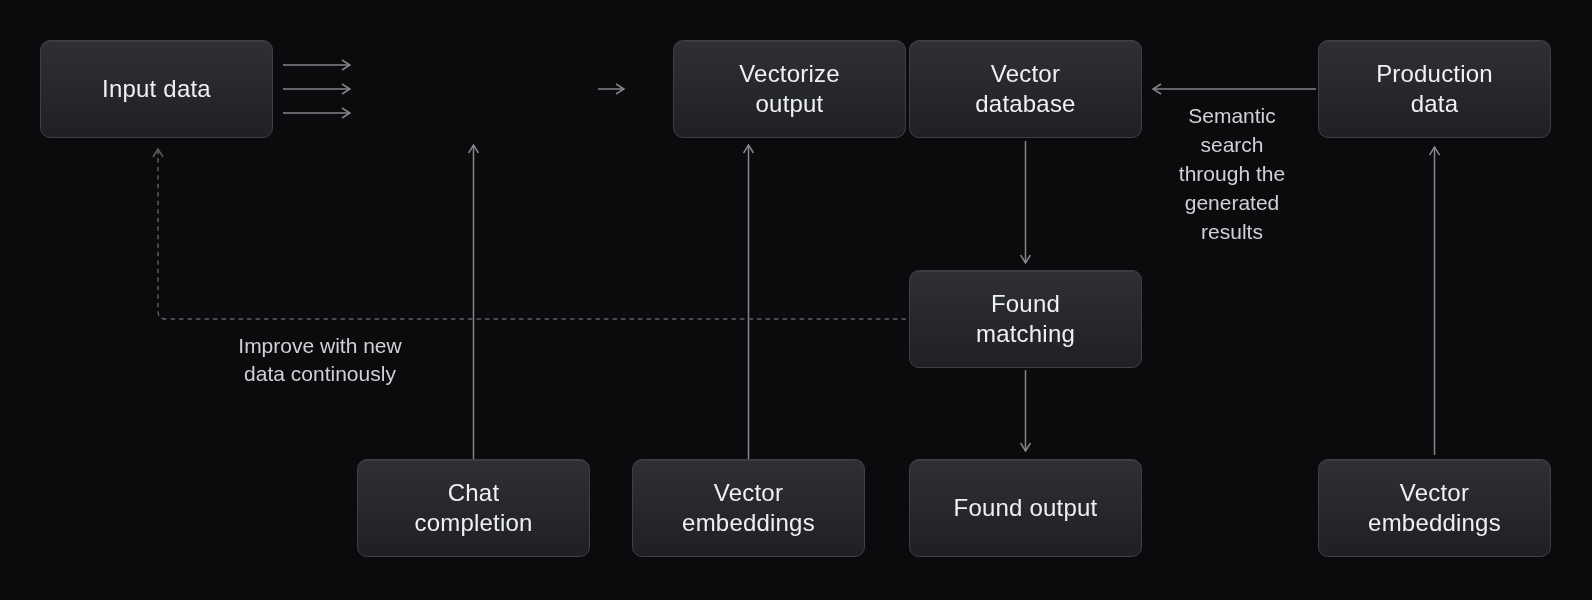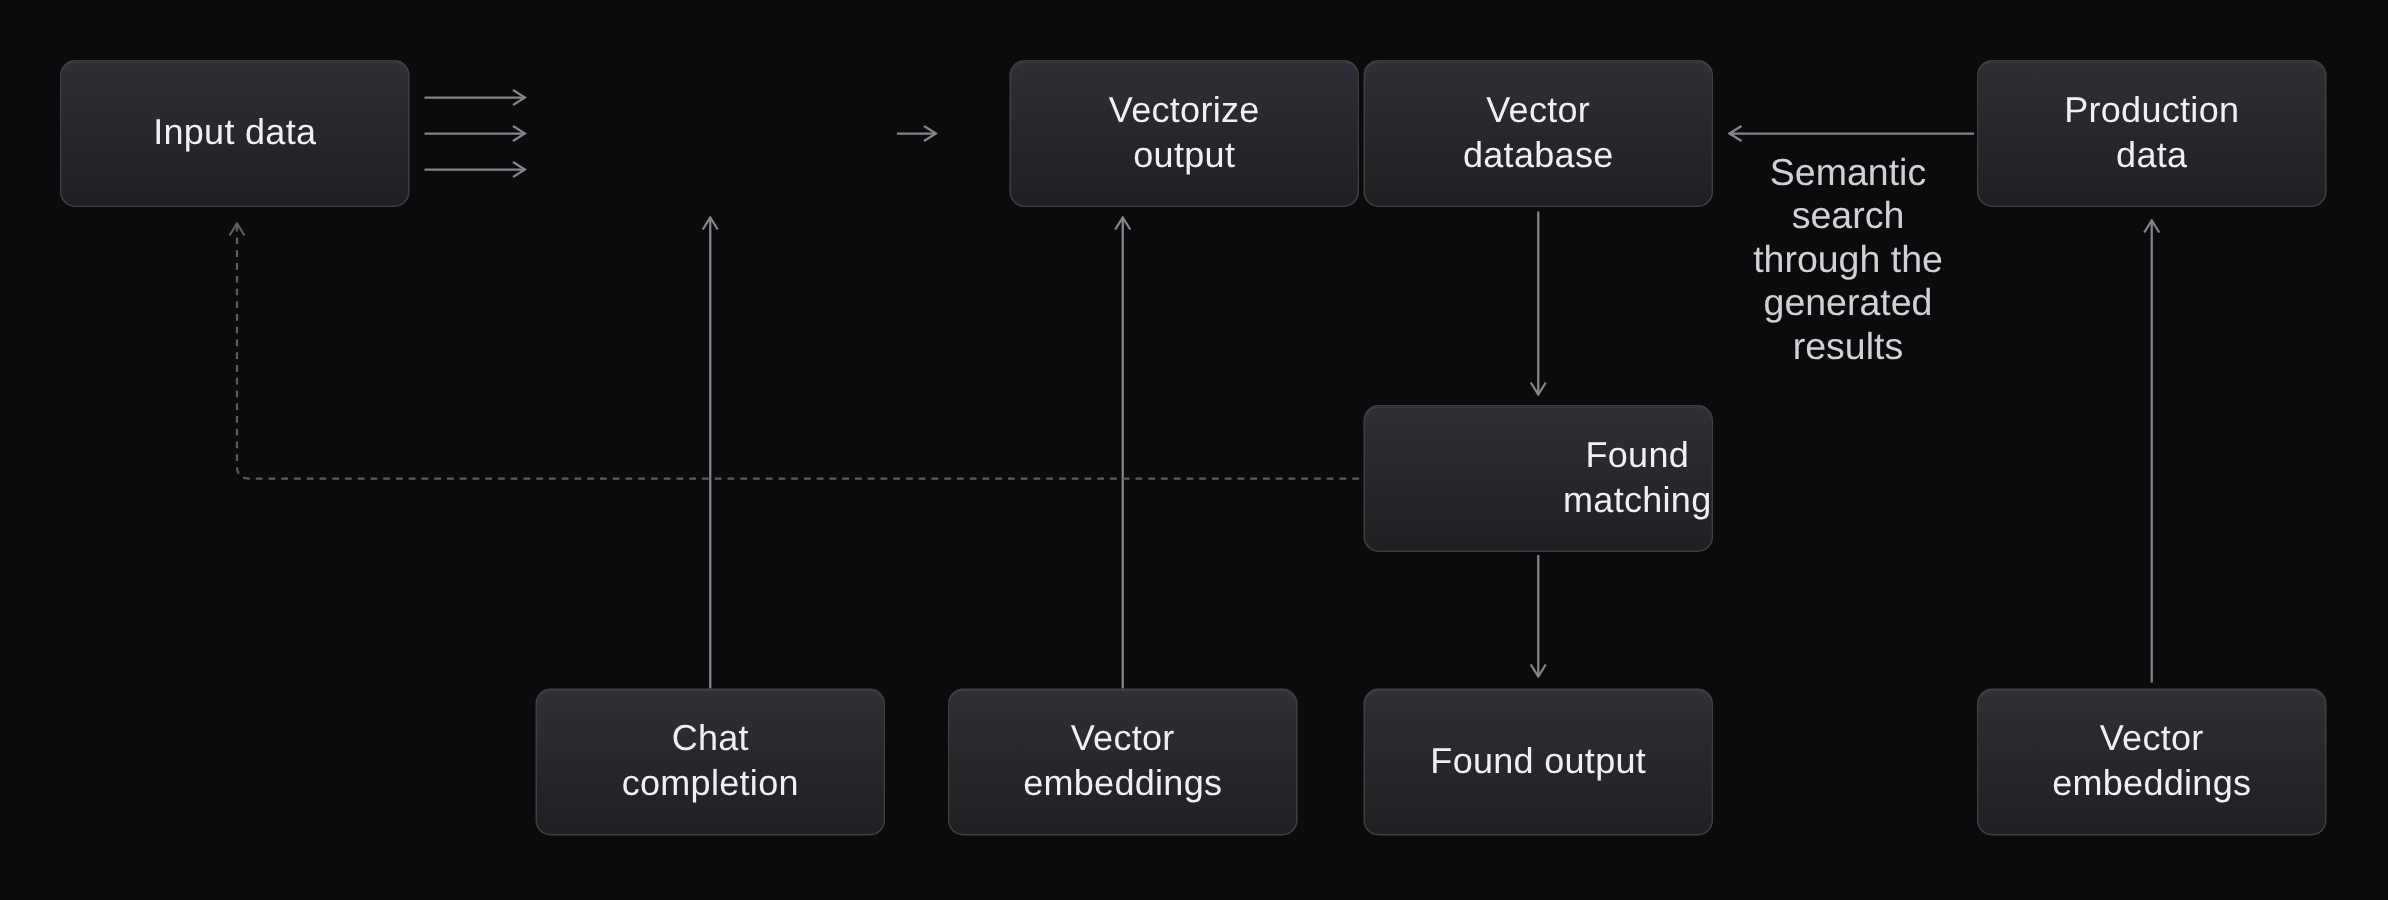--- a/index.html
+++ b/index.html
@@ -28,30 +28,30 @@
     border:1px solid var(--node-border);border-radius:10px;
     background:linear-gradient(180deg,var(--node-fill-top) 0%,var(--node-fill-bottom) 100%);
     box-shadow:inset 0 1px 0 rgba(255,255,255,0.05);
     display:flex;align-items:center;justify-content:center;
   }
   .node .label{
     font-size:24px;line-height:30px;color:var(--node-text);
     text-align:center;white-space:pre-line;letter-spacing:0.2px;
   }
   .annotation{
-    position:absolute;font-size:25px;color:var(--annotation-text);
+    position:absolute;font-size:21px;color:var(--annotation-text);
     text-align:center;white-space:pre-line;
   }
   
   .pos-input            {left:40px;  top:40px;}
   .pos-summarize        {left:357px; top:40px;}
   .pos-vectorize        {left:632px; top:40px;margin-left:41px;}
   .pos-vectordb         {left:909px; top:40px;}
   .pos-production       {left:1318px;top:40px;}
-  .pos-found            {left:909px; top:270px;justify-content:flex-end;}
+  .pos-found            {left:909px; top:270px;}
   .pos-chat             {left:357px; top:459px;align-items:center;}
   .pos-embed-left       {left:632px; top:459px;}
   .pos-send             {left:909px; top:459px;}
   .pos-embed-right      {left:1318px;top:459px;}
   .pos-semantic-label   {left:1132px;top:101px;width:200px;line-height:29px;}
   .pos-improve-label    {left:170px; top:332px;width:300px;line-height:28px;}
 </style>
 </head>
 <body>
 
@@ -119,14 +119,16 @@
   <div class="node pos-embed-right">
     <span class="label">Vector
 embeddings</span>
   </div>
 
   <div class="annotation pos-semantic-label">Semantic
 search
 through the
 generated
 results</div>
+  <div class="annotation pos-improve-label">Improve with new
+data continously</div>
 
 </div>
 
 </body></html>

